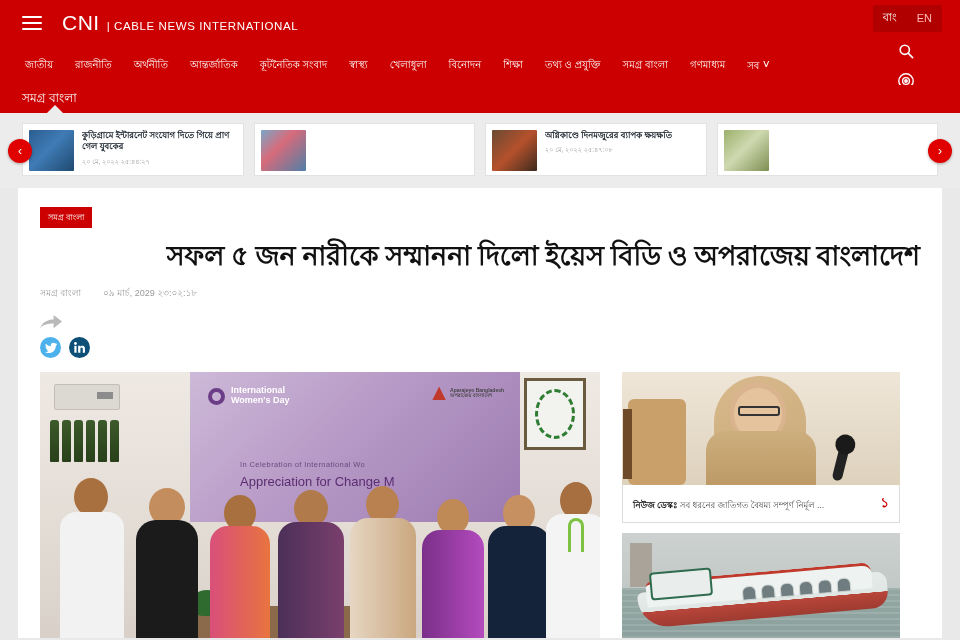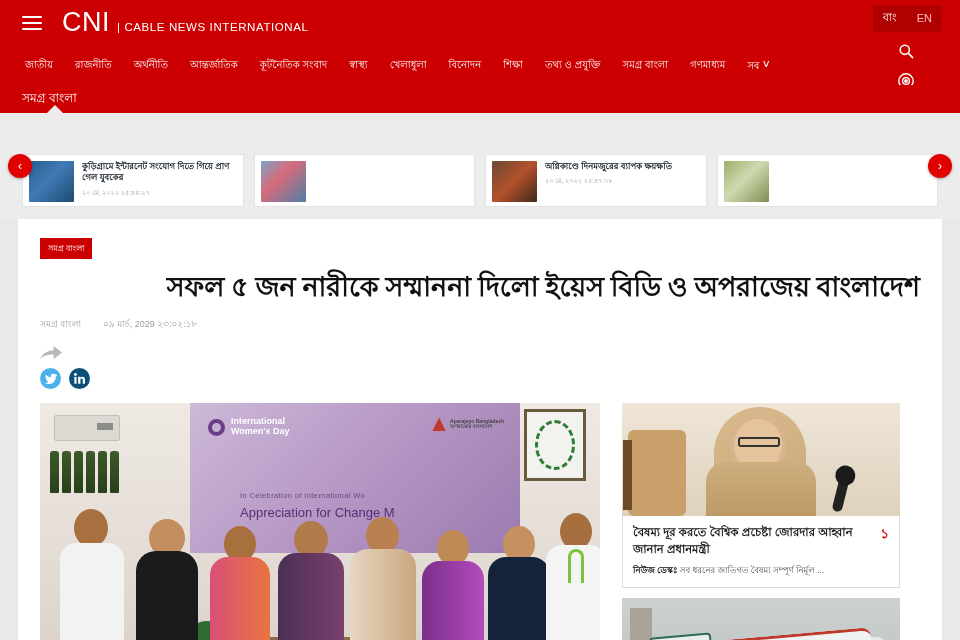--- a/index.html
+++ b/index.html
@@ -15,21 +15,21 @@
     position: relative;
     height: 45px;
     background: #cc0000;
     display: flex; align-items: center;
     padding: 0 18px 0 22px;
   }
   .hamburger { width: 20px; display: flex; flex-direction: column; gap: 4px; cursor: pointer; }
   .hamburger span { display: block; height: 2px; background: #fff; border-radius: 1px; }
   .brand { display: flex; align-items: baseline; margin-left: 20px; }
   .brand-main {
-    color: #fff; font-size: 27px; font-weight: 400; letter-spacing: 0.5px;
+    color: #fff; font-size: 21px; font-weight: 400; letter-spacing: 0.5px;
   }
   .brand-sub {
     color: #fff; font-size: 11.5px; letter-spacing: 0.6px; margin-left: 7px;
   }
   .top-right { margin-left: auto; display: flex; align-items: center; gap: 8px; flex-direction: column; }
   .social-link {
     color: #fff; font-size: 11px; margin-left: 16px; cursor: pointer;
     font-family: "Liberation Sans", "DejaVu Sans", sans-serif;
     opacity: .95;
   }
@@ -75,21 +75,20 @@
   
   .ticker {
     background: #ececec; padding: 10px 22px 12px 22px;
     display: flex; gap: 10px; position: relative;
   }
   .tcard {
     flex: 1 1 0; min-width: 0;
     background: #fff; border: 1px solid #e2e2e2;
     display: flex; gap: 8px; padding: 6px; height: 53px;
     cursor: pointer;
-    margin-top: 31px;
   }
   .tthumb { width: 45px; height: 41px; flex: 0 0 45px; border-radius: 1px; }
   .tbody { min-width: 0; display: flex; flex-direction: column; }
   .ttitle {
     font-size: 8.5px; font-weight: bold; color: #17202a; line-height: 1.35;
     overflow: hidden; display: -webkit-box; -webkit-line-clamp: 2; -webkit-box-orient: vertical;
   }
   .ttime { font-size: 6.5px; color: #9a9a9a; margin-top: 4px; }
   .carousel-btn {
     position: absolute; top: 50%; transform: translateY(-50%);
@@ -447,21 +446,20 @@
           <div class="pm-chair"></div>
           <div class="pm-scarf"></div>
           <div class="pm-head"></div>
           <div class="pm-face"></div>
           <div class="pm-glasses"></div>
           <div class="pm-body"></div>
           <div class="pm-mic"></div>
         </div>
         <div class="side-text">
           <div class="side-num">১</div>
-          <div class="side-title">বৈষম্য দূর করতে বৈশ্বিক প্রচেষ্টা জোরদার আহ্বান জানান প্রধানমন্ত্রী</div>
           <div class="side-excerpt">
             <b>নিউজ ডেস্কঃ</b>
             <span>সব ধরনের জাতিগত বৈষম্য সম্পূর্ণ নির্মূল ...</span>
           </div>
         </div>
       </div>
 
       <div class="side-card">
         <div class="boat-photo">
           <div class="sky"></div>

